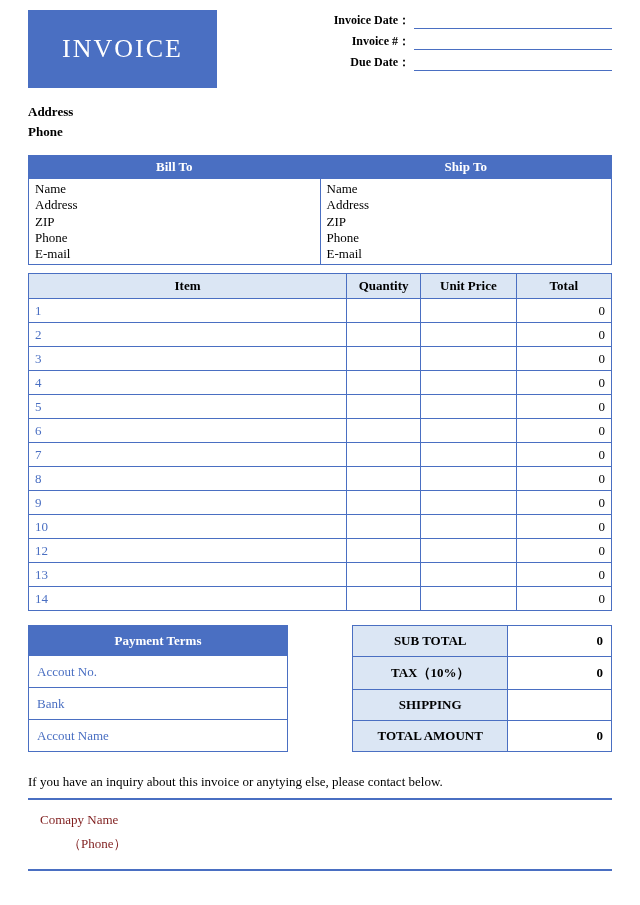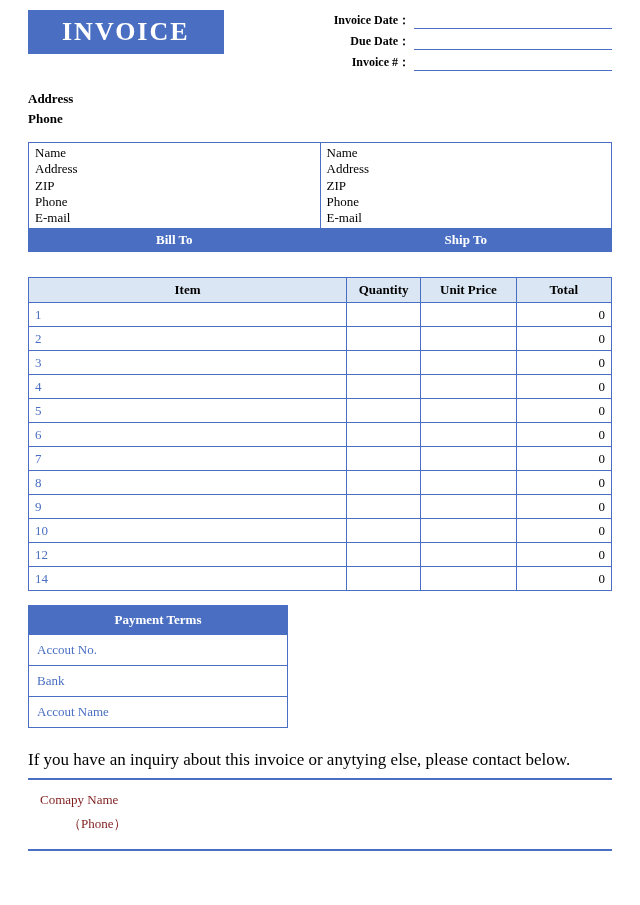--- a/index.html
+++ b/index.html
@@ -10,36 +10,36 @@
     font-size: 13px;
     color: #000;
     background: #fff;
     width: 640px;
   }
   .top-row { display: flex; align-items: flex-start; margin-bottom: 14px; }
   .invoice-badge {
     background: #4a6fc2;
     color: #fff;
     font-size: 26px;
-    font-weight: bold;
+    font-weight: normal;
     letter-spacing: 2px;
-    padding: 7px 34px;
+    padding: 24px 34px;
     font-family: "Times New Roman", Times, serif;
   }
   .meta-block { margin-left: auto; width: 290px; padding-top: 2px;}
   .meta-row { display: flex; align-items: flex-end; margin-bottom: 4px; }
   .meta-label { flex: 0 0 92px; text-align: right; font-weight: bold; font-size: 12px; padding-right: 4px;}
   .meta-line { flex: 1; border-bottom: 1px solid #4a6fc2; height: 16px; }
   .company-block { margin: 8px 0 14px 0; }
   .company-block div { font-weight: bold; font-size: 13px; line-height: 1.5; }
   table { border-collapse: collapse; width: 100%; }
   .bs-table td, .bs-table th { border: 1px solid #4a6fc2; }
   .bs-table th { background: #4a6fc2; color: #fff; font-weight: bold; text-align: center; padding: 3px 0; font-size: 13px;}
   .bs-table td { vertical-align: top; padding: 2px 6px; font-size: 13px; line-height: 1.25;}
-  .items-table { margin-top: 25px; border-radius: 22px; }
+  .items-table { margin-top: 8px; border-radius: 22px; }
   .items-table th {
     background: #dbe6f4; color: #000; font-weight: bold; text-align: center;
     border: 1px solid #4a6fc2; padding: 4px 0; font-size: 13px;
   }
   .items-table td {
     border: 1px solid #4a6fc2; padding: 3px 6px; height: 24px;
     color: #4a6fc2; font-size: 13px;
   }
   .items-table td.idx { text-align: left; width: 300px;}
   .items-table td.qty { width: 70px; }
@@ -51,73 +51,73 @@
     background: #4a6fc2; color: #fff; font-weight: bold; text-align: center;
     border: 1px solid #4a6fc2; padding: 6px 0; font-size: 13px;
   }
   .pay-table td {
     border: 1px solid #4a6fc2; padding: 7px 8px; color: #4a6fc2; font-size: 13px;
   }
   .totals-table { margin-left: auto; width: 260px; }
   .totals-table td { border: 1px solid #4a6fc2; padding: 7px 8px; font-size: 13px;}
   .totals-table td.lbl { background: #dbe6f4; text-align: center; font-weight: bold; width: 60%;}
   .totals-table td.val { text-align: right; font-weight: bold;}
-  .inquiry { margin-top: 22px; font-size: 17px; }
+  .inquiry { margin-top: 22px; font-size: 13px; }
   .contact-box { border-top: 2px solid #4a6fc2; border-bottom: 2px solid #4a6fc2; margin-top: 8px; padding: 8px 12px 14px 12px;}
   .contact-box div { color: #7f1d1d; font-size: 13px; line-height: 1.8;}
   .contact-box .indent { padding-left: 28px; }
 </style>
 </head>
 <body>
 
 <div class="top-row">
   <div class="invoice-badge">INVOICE</div>
   <div class="meta-block">
     <div class="meta-row">
       <div class="meta-label">Invoice Date：</div>
       <div class="meta-line"></div>
     </div>
     <div class="meta-row">
+      <div class="meta-label">Invoice #：</div>
+      <div class="meta-line"></div>
+    </div>
+    <div class="meta-row">
       <div class="meta-label">Due Date：</div>
       <div class="meta-line"></div>
     </div>
-    <div class="meta-row">
-      <div class="meta-label">Invoice #：</div>
-      <div class="meta-line"></div>
-    </div>
   </div>
 </div>
 
 <div class="company-block">
   <div>Address</div>
   <div>Phone</div>
 </div>
 
 <table class="bs-table">
   <tbody>
       <tr>
+    <th>Bill To</th>
+    <th>Ship To</th>
+  </tr>
+  <tr>
     <td>
       <span>Name</span><br>
       <span>Address</span><br>
       <span>ZIP</span><br>
       <span>Phone</span><br>
       <span>E-mail</span>
     </td>
     <td>
       <span>Name</span><br>
       <span>Address</span><br>
       <span>ZIP</span><br>
       <span>Phone</span><br>
       <span>E-mail</span>
     </td>
   </tr>
-  <tr>
-    <th>Bill To</th>
-    <th>Ship To</th>
-  </tr>
 </tbody>
   </table>
 
 <table class="items-table">
   <thead>
     <tr>
       <th>Item</th>
       <th>Quantity</th>
       <th>Unit Price</th>
       <th>Total</th>
@@ -179,20 +179,26 @@
         <td class="total">0</td>
       </tr>
       <tr>
         <td class="idx">10</td>
         <td class="qty"></td>
         <td class="price"></td>
         <td class="total">0</td>
       </tr>
       <tr>
         <td class="idx">12</td>
+        <td class="qty"></td>
+        <td class="price"></td>
+        <td class="total">0</td>
+      </tr>
+      <tr>
+        <td class="idx">13</td>
         <td class="qty"></td>
         <td class="price"></td>
         <td class="total">0</td>
       </tr>
       <tr>
         <td class="idx">14</td>
         <td class="qty"></td>
         <td class="price"></td>
         <td class="total">0</td>
       </tr>
@@ -209,20 +215,40 @@
           <td>Accout No.</td>
         </tr>
     <tr>
           <td>Bank</td>
         </tr>
     <tr>
           <td>Accout Name</td>
         </tr>
   </tbody>
     </table>
+  <table class="totals-table">
+    <tbody>
+        <tr>
+      <td class="lbl">SUB TOTAL</td>
+      <td class="val">0</td>
+    </tr>
+    <tr>
+      <td class="lbl">TAX（10%）</td>
+      <td class="val">0</td>
+    </tr>
+    <tr>
+      <td class="lbl">SHIPPING</td>
+      <td class="val"></td>
+    </tr>
+    <tr>
+      <td class="lbl">TOTAL AMOUNT</td>
+      <td class="val">0</td>
+    </tr>
+  </tbody>
+    </table>
 </div>
 
 <div class="inquiry">If you have an inquiry about this invoice or anytying else, please contact below.</div>
 <div class="contact-box">
   <div>Comapy Name</div>
   <div class="indent">（Phone）</div>
 
 </div>
 
 </body></html>

